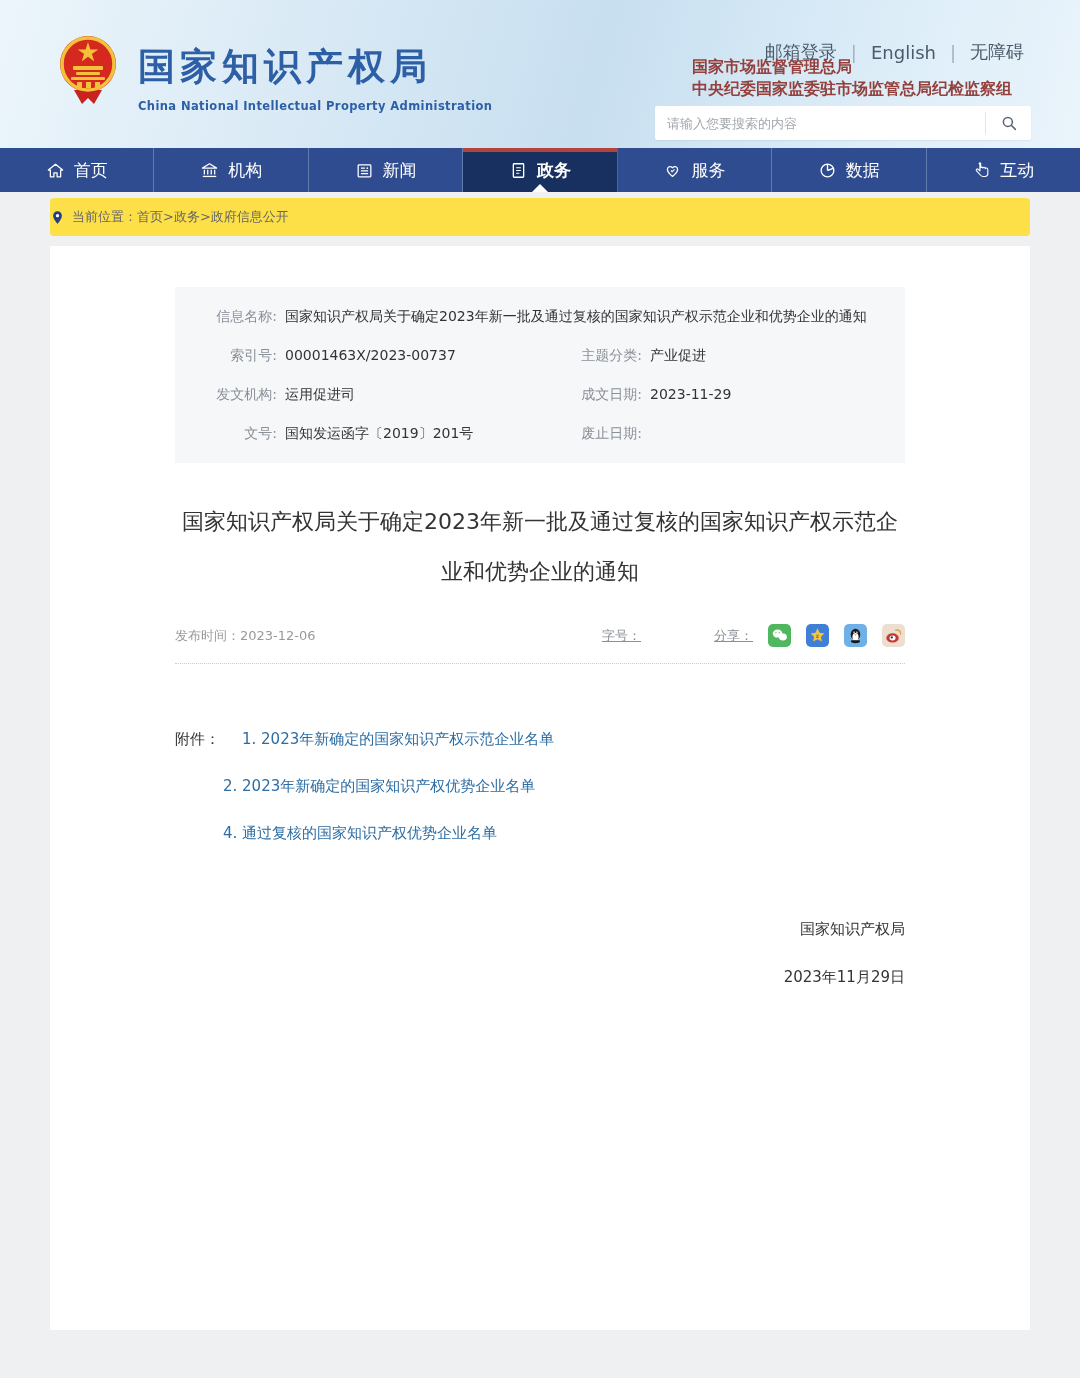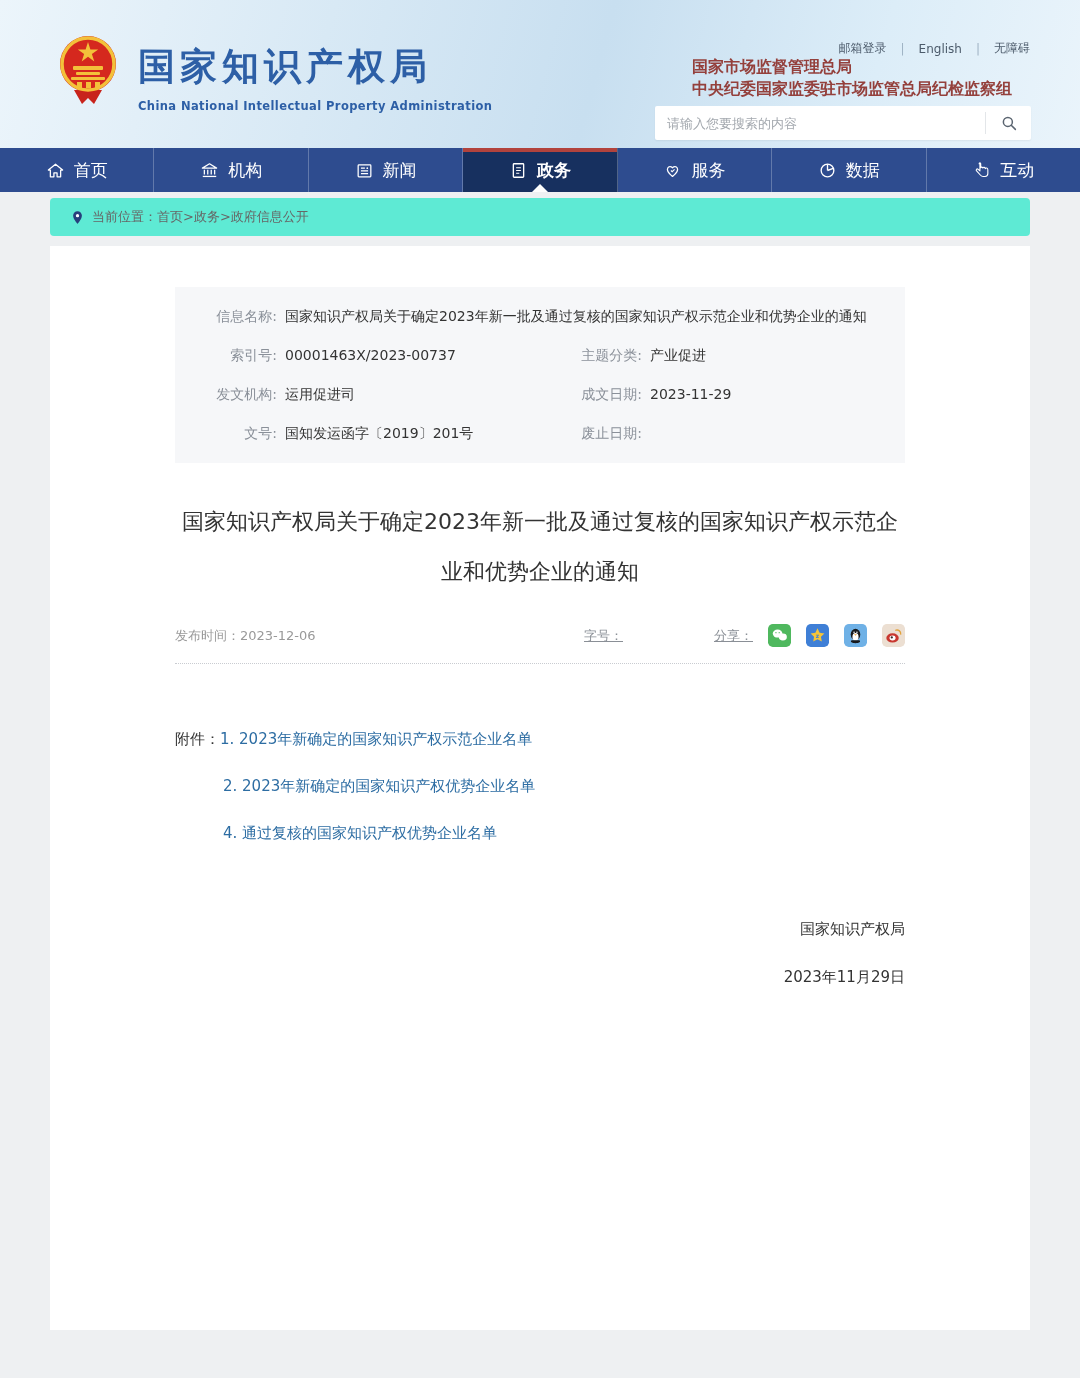--- a/index.html
+++ b/index.html
@@ -15,69 +15,69 @@
   
   .header {
     position:relative; height:148px;
     background:linear-gradient(105deg,#ecf5fb 0%,#d8e9f5 30%,#c8dff0 55%,#dcedf8 80%,#eaf4fb 100%);
   }
   .logo-wrap { position:absolute; left:56px; top:34px; display:flex; align-items:flex-start; }
   .emblem { width:64px; height:76px; }
   .site-text { margin-left:18px; padding-top:8px; }
   .site-title { font-size:37px; font-weight:bold; color:#2d5fa6; letter-spacing:5px; }
   .site-sub { font-size:11.5px; font-weight:bold; color:#2d5fa6; margin-top:7px; letter-spacing:0.4px; }
-  .top-links { position:absolute; top:40px; right:50px; font-size:12px; color:#4c5b6b; display:flex; align-items:center; }
+  .top-links { position:absolute; top:40px; right:56px; font-size:18px; color:#4c5b6b; display:flex; align-items:center; }
   .top-links span.link { cursor:pointer; }
   .top-links .sep { margin:0 14px; color:#9fb2c4; }
   .org-lines { position:absolute; left:692px; top:56px; font-size:16px; color:#94403c; line-height:22px; font-weight:bold; }
   .search-bar { position:absolute; left:655px; top:106px; width:376px; height:34px; background:#fff; border-radius:2px; display:flex; align-items:center; box-shadow:0 1px 2px rgba(0,0,0,.06); }
   .search-input { flex:1; border:none; outline:none; height:100%; padding:0 12px; font-size:13px; color:#ec4899; background:transparent; font-family:inherit; }
   .search-input::placeholder { color:#a3a8ae; }
   .search-btn { width:46px; height:22px; border-left:1px solid #e3e6e9; display:flex; align-items:center; justify-content:center; cursor:pointer; }
   .search-btn svg { width:18px; height:18px; }
 
   
   .nav { display:flex; height:44px; background:#2e4c8f; }
   .nav-item { flex:1; position:relative; display:flex; align-items:center; justify-content:center; gap:9px; color:#fff; font-size:17px; cursor:pointer; border-right:1px solid rgba(255,255,255,.25); }
   .nav-item:last-child { border-right:none; }
   .nav-item .nav-icon svg { width:19px; height:19px; }
   .nav-item.active { background:#17305f; font-weight:bold; }
   .nav-item.active::before { content:""; position:absolute; top:0; left:0; right:0; height:4px; background:#b2433d; }
   .nav-item.active::after { content:""; position:absolute; bottom:0; left:50%; margin-left:-8px; width:0; height:0; border-left:8px solid transparent; border-right:8px solid transparent; border-bottom:8px solid #fdfdfd; }
 
   
-  .breadcrumb-bar { margin:6px 50px 0; height:38px; background:#5eead4; border-radius:4px; display:flex; align-items:center; padding-left:20px; font-size:13px; color:#666; }
+  .breadcrumb-bar { margin:6px 50px 0; height:38px; background:#fde047; border-radius:4px; display:flex; align-items:center; font-size:13px; color:#666; }
   .pin { width:15px; height:15px; margin-right:7px; }
 
   
   .main-card { margin:10px 50px 0; background:#fff; min-height:1084px; padding:41px 0 60px; }
   .content { width:730px; margin:0 auto; }
 
   .info-table { background:#f6f7f9; padding:10px 0; font-size:14px; }
   .info-row { display:flex; line-height:39px; }
   .info-cell { flex:1; display:flex; }
   .info-cell.full { flex:2; }
   .info-label { width:110px; text-align:right; color:#8a9099; flex-shrink:0; padding-right:8px; }
   .info-value { color:#333; }
 
   .article-title { font-size:22px; font-weight:400; color:#333; text-align:center; line-height:2.25; margin-top:34px; padding:0 4px; }
 
   .meta-row { display:flex; justify-content:space-between; align-items:center; margin-top:28px; padding-bottom:16px; border-bottom:1px dotted #c9ccd1; font-size:13px; color:#999; }
   .meta-right { display:flex; align-items:center; color:#8a8f96;text-decoration:underline; }
   .fontsize-opt { margin-left:13px; color:#666; cursor:pointer; font-size:14px; }
-  .share-label { margin-left:52px; }
+  .share-label { margin-left:34px; }
   .share-icon { width:23px; height:23px; margin-left:15px; border-radius:4px; cursor:pointer; overflow:hidden; }
   .share-icon svg { width:23px; height:23px; }
 
   .body-text { margin-top:26px; font-size:16px; line-height:2.6; color:#333; text-align:justify; }
   .body-text p { margin-bottom:6px; }
   .body-text p.indent { text-indent:2em; }
 
   .attachments { margin-top:52px; font-size:15px; line-height:47px; }
-  .att-line1 { display:flex; }
+  .att-line1 { display:flex;gap:22px; }
   .att-label { color:#333; flex-shrink:0; }
   .att-link { color:#2d6da3; cursor:pointer; text-decoration:none; }
   .att-item { padding-left:48px; }
 
   .footer-sign { margin-top:48px; text-align:right; font-size:15px; color:#333; line-height:48px; }
 </style>
 </head>
 <body>
 
 <div class="header">

